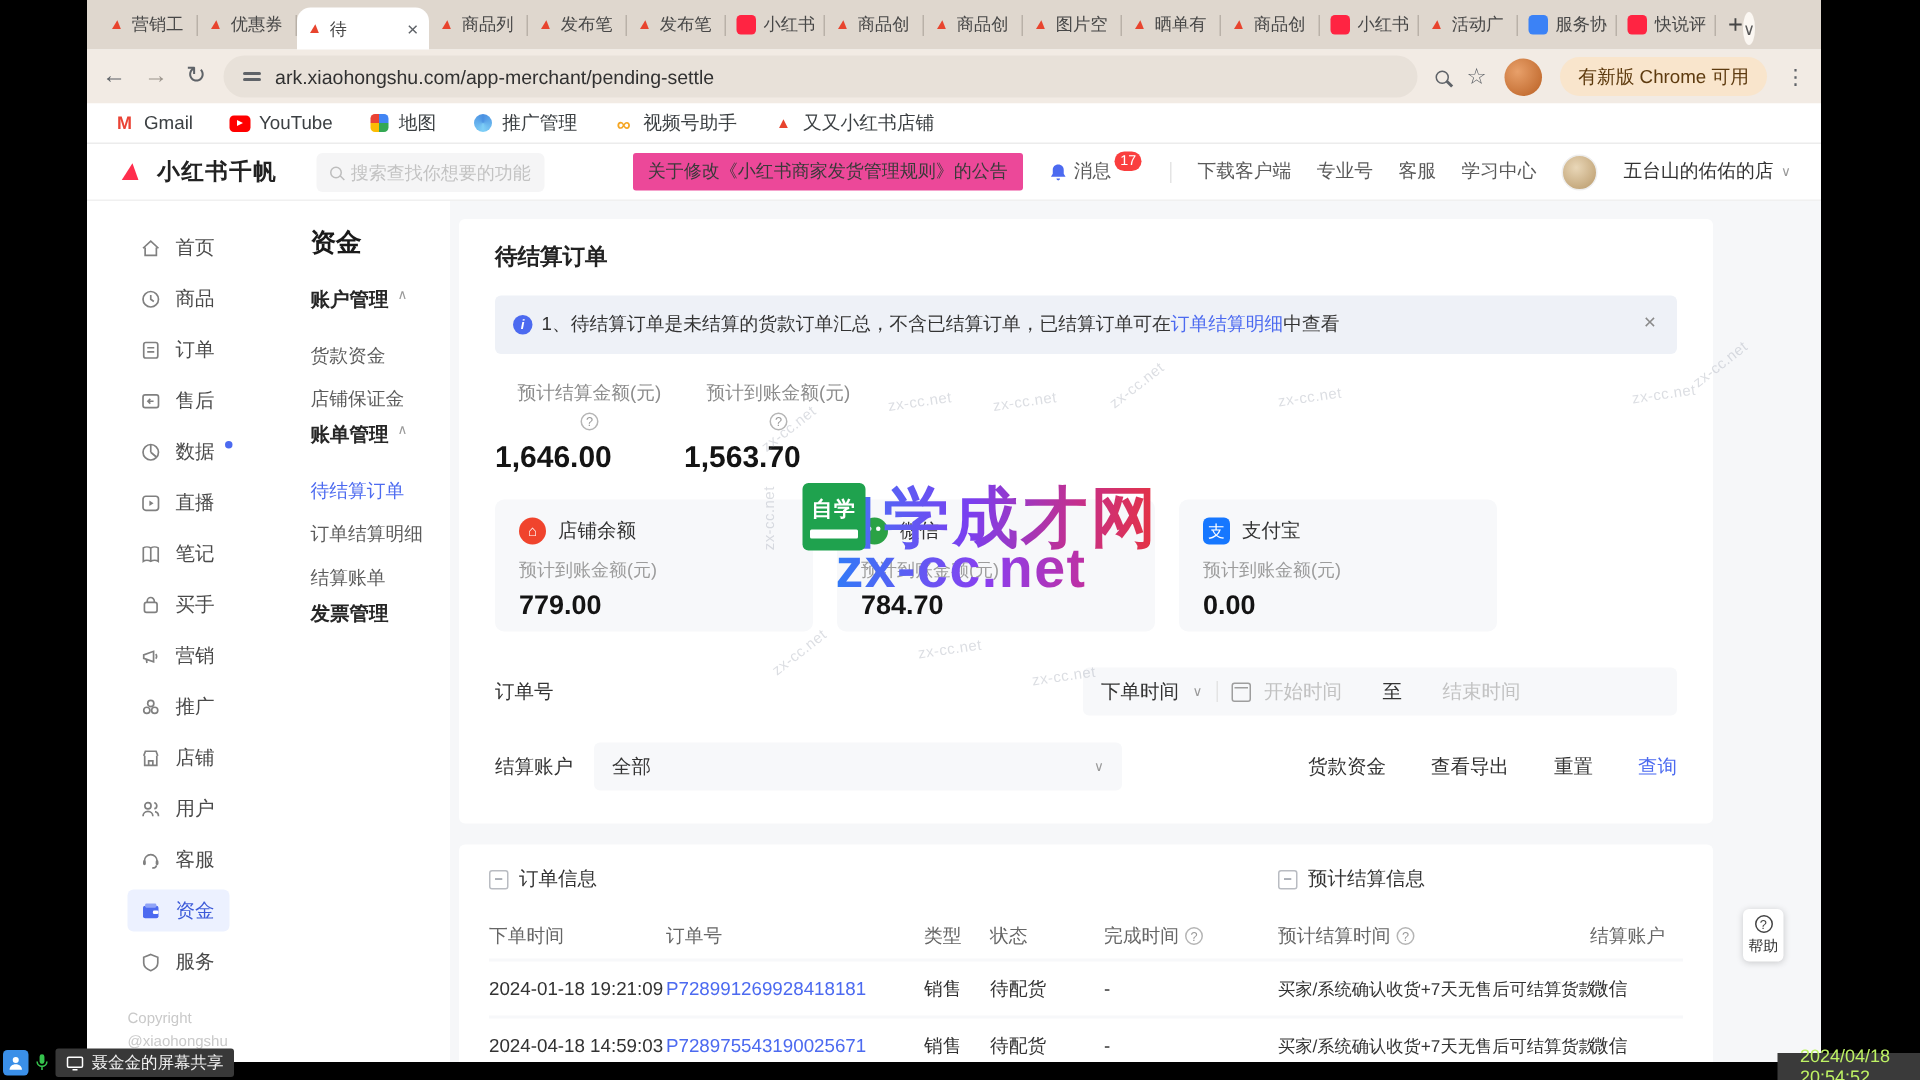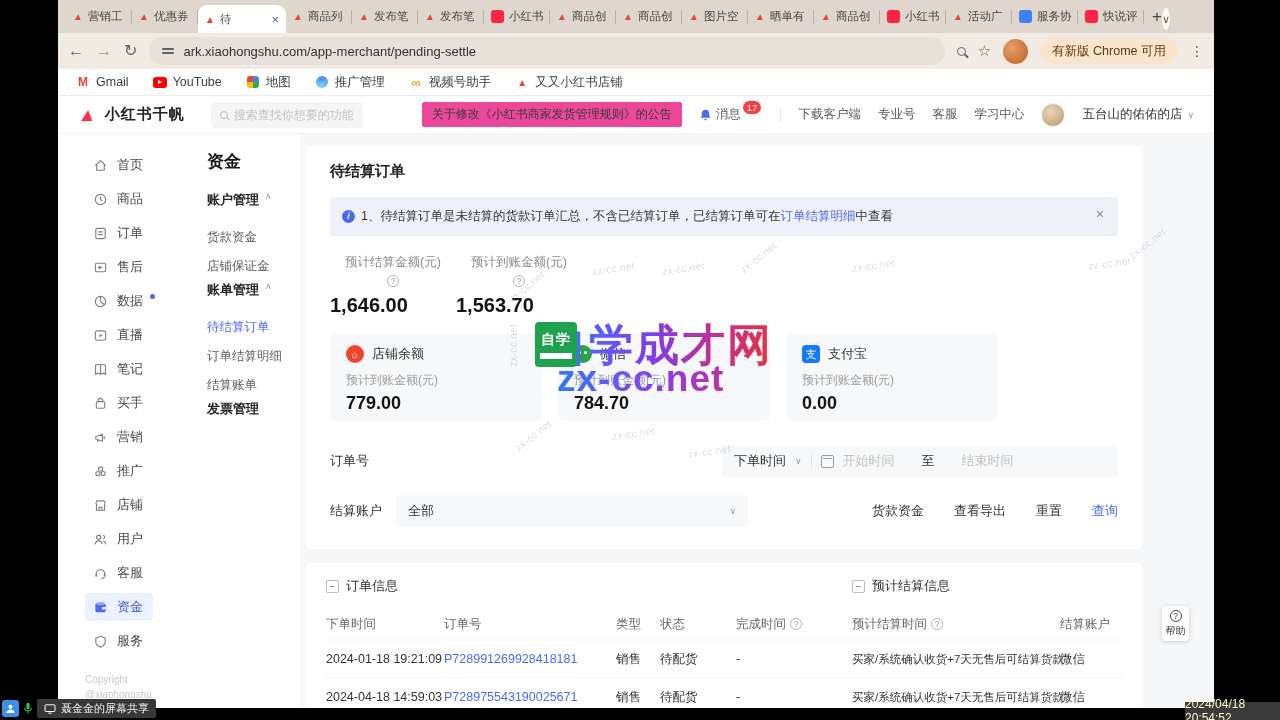--- a/index.html
+++ b/index.html
@@ -189,21 +189,21 @@
                -webkit-background-clip:text; background-clip:text; color:transparent; }
   .wmt { position:absolute; font-size:10px; color:#8c93a3; opacity:.3; letter-spacing:.3px; z-index:40;
          pointer-events:none; white-space:nowrap; }
 
   
   .share-pill { position:absolute; left:2px; top:699px; display:flex; align-items:center; gap:4px; z-index:60; }
   .sp-person { width:17px; height:17px; background:#3a8fe8; border-radius:3px; display:flex; align-items:center; justify-content:center; }
   .sp-tip { background:#383838; border-radius:2px; padding:2px 7px; display:flex; align-items:center; gap:5px; }
   .sp-tip span { font-size:11px; color:#f0f0f0; white-space:nowrap; }
   .timestamp { position:absolute; left:1185px; top:702px; width:95px; height:18px; background:#3a3a3a;
-               display:flex; align-items:center; justify-content:center; font-size:12px; color:#fef9c3; z-index:60; }
+               display:flex; align-items:center; justify-content:center; font-size:12px; color:#bef264; z-index:60;padding-left:15px; }
 </style>
 </head>
 <body>
 
 <div class="screen">
 
   <div class="tabstrip">
     <div class="tab">
         <span class="fav fav-ark">▲</span>
         <span class="tlabel">营销工</span>

